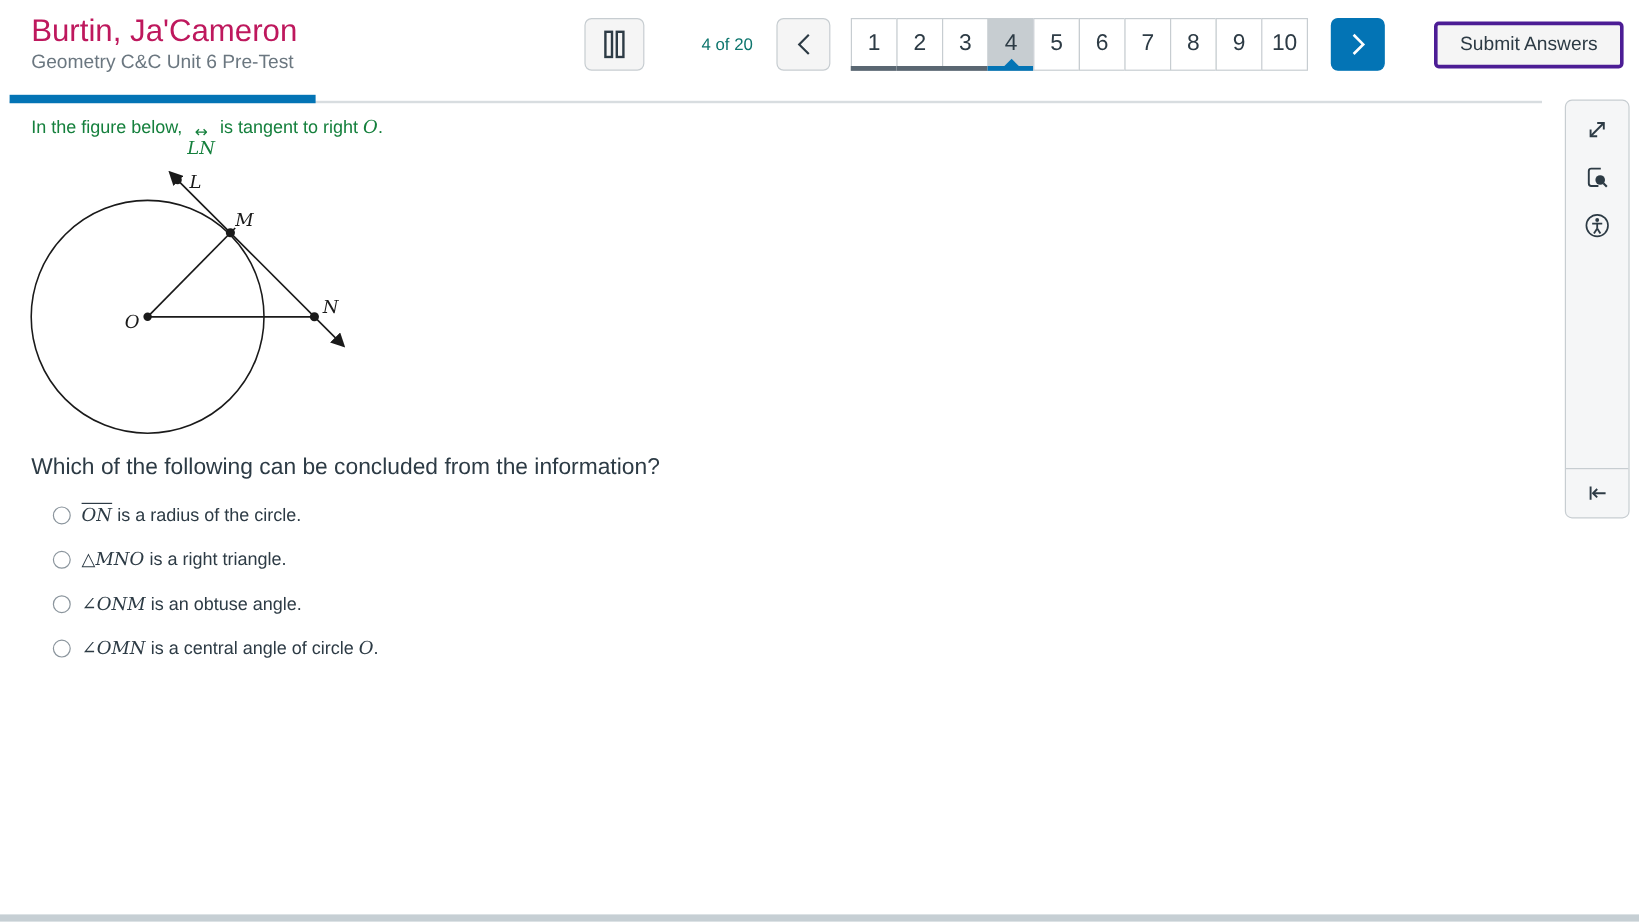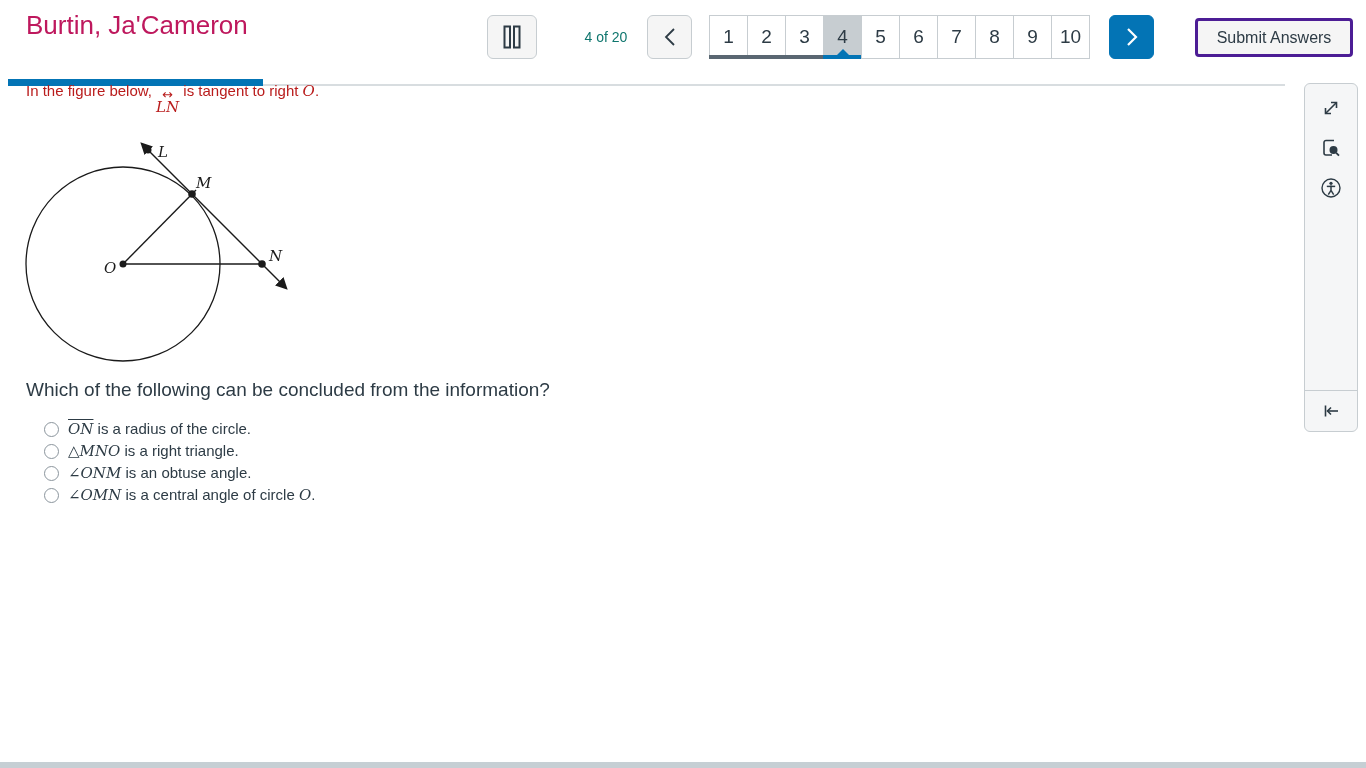--- a/index.html
+++ b/index.html
@@ -50,32 +50,32 @@
   .submit-btn { position:absolute; left:1195px; top:18px; width:158px; height:39px;
     background:#F5F5F5; border:3px solid #4c1d95; border-radius:4px;
     font-family:"Liberation Sans", sans-serif; font-size:16px; color:#2D3B45; cursor:pointer; }
 
   
   .progress { position:absolute; left:8px; top:79px; width:1277px; height:7px; }
   .progress-track { position:absolute; left:0; right:0; bottom:0; height:2px; background:#D8DDE0; }
   .progress-fill { position:absolute; left:0; top:0; bottom:0; background:#0374B5; }
 
   
-  .prompt { position:absolute; left:26px; top:82px; width:760px; font-size:15px; color:#b91c1c; }
+  .prompt { position:absolute; left:26px; top:97px; width:760px; font-size:15px; color:#15803d; }
   .math { font-family:"DejaVu Serif","DejaVu Sans",serif; font-style:italic; font-size:15px; }
   .math.overline { text-decoration:overline; }
   .arrow-over { display:inline-flex; flex-direction:column; align-items:center; vertical-align:-3px; }
   .arrow-over .arrow { font-style:normal; font-size:13px; line-height:9px; font-family:"DejaVu Sans",sans-serif; }
   .arrow-over .letters { line-height:16px; }
 
   .figure { position:absolute; left:0px; top:130px; }
 
   .subprompt { position:absolute; left:26px; top:379px; font-size:19px; color:#2D3B45; }
 
-  .options { position:absolute; left:44px; top:418px; display:flex; flex-direction:column; }
+  .options { position:absolute; left:44px; top:418px; display:flex; flex-direction:column; gap:15px; }
   .option-row { display:flex; align-items:center; gap:9px; height:22px; cursor:pointer; }
   .radio { width:15px; height:15px; border:1px solid #8B959D; border-radius:50%; background:#fff; flex:0 0 auto; }
   .option-label { font-size:15px; color:#2D3B45; white-space:nowrap; }
 
   
   .sidebar {
     position:absolute; left:1304px; top:83px; width:54px; height:349px;
     background:#F5F6F7; border:1px solid #C7CDD1; border-radius:6px;
     display:flex; flex-direction:column; align-items:stretch;
   }
@@ -89,20 +89,21 @@
   .bottom-bar { position:absolute; left:0; top:762px; width:1366px; height:6px; background:#C6CFD4; }
 
   svg { display:block; }
 </style>
 </head>
 <body>
 
 <div class="header">
   <div class="title-block">
     <div class="student-name">Burtin, Ja'Cameron</div>
+    <div class="test-title">Geometry C&amp;C Unit 6 Pre-Test</div>
   </div>
 
   <button class="hbtn pause-btn">
     <span>
       <svg width="20" height="24" viewBox="0 0 20 24">
         <rect x="2.5" y="1.5" width="5.5" height="21" fill="none" stroke="#2D3B45" stroke-width="2"></rect>
         <rect x="12" y="1.5" width="5.5" height="21" fill="none" stroke="#2D3B45" stroke-width="2"></rect>
       </svg>
     </span>
   </button>

